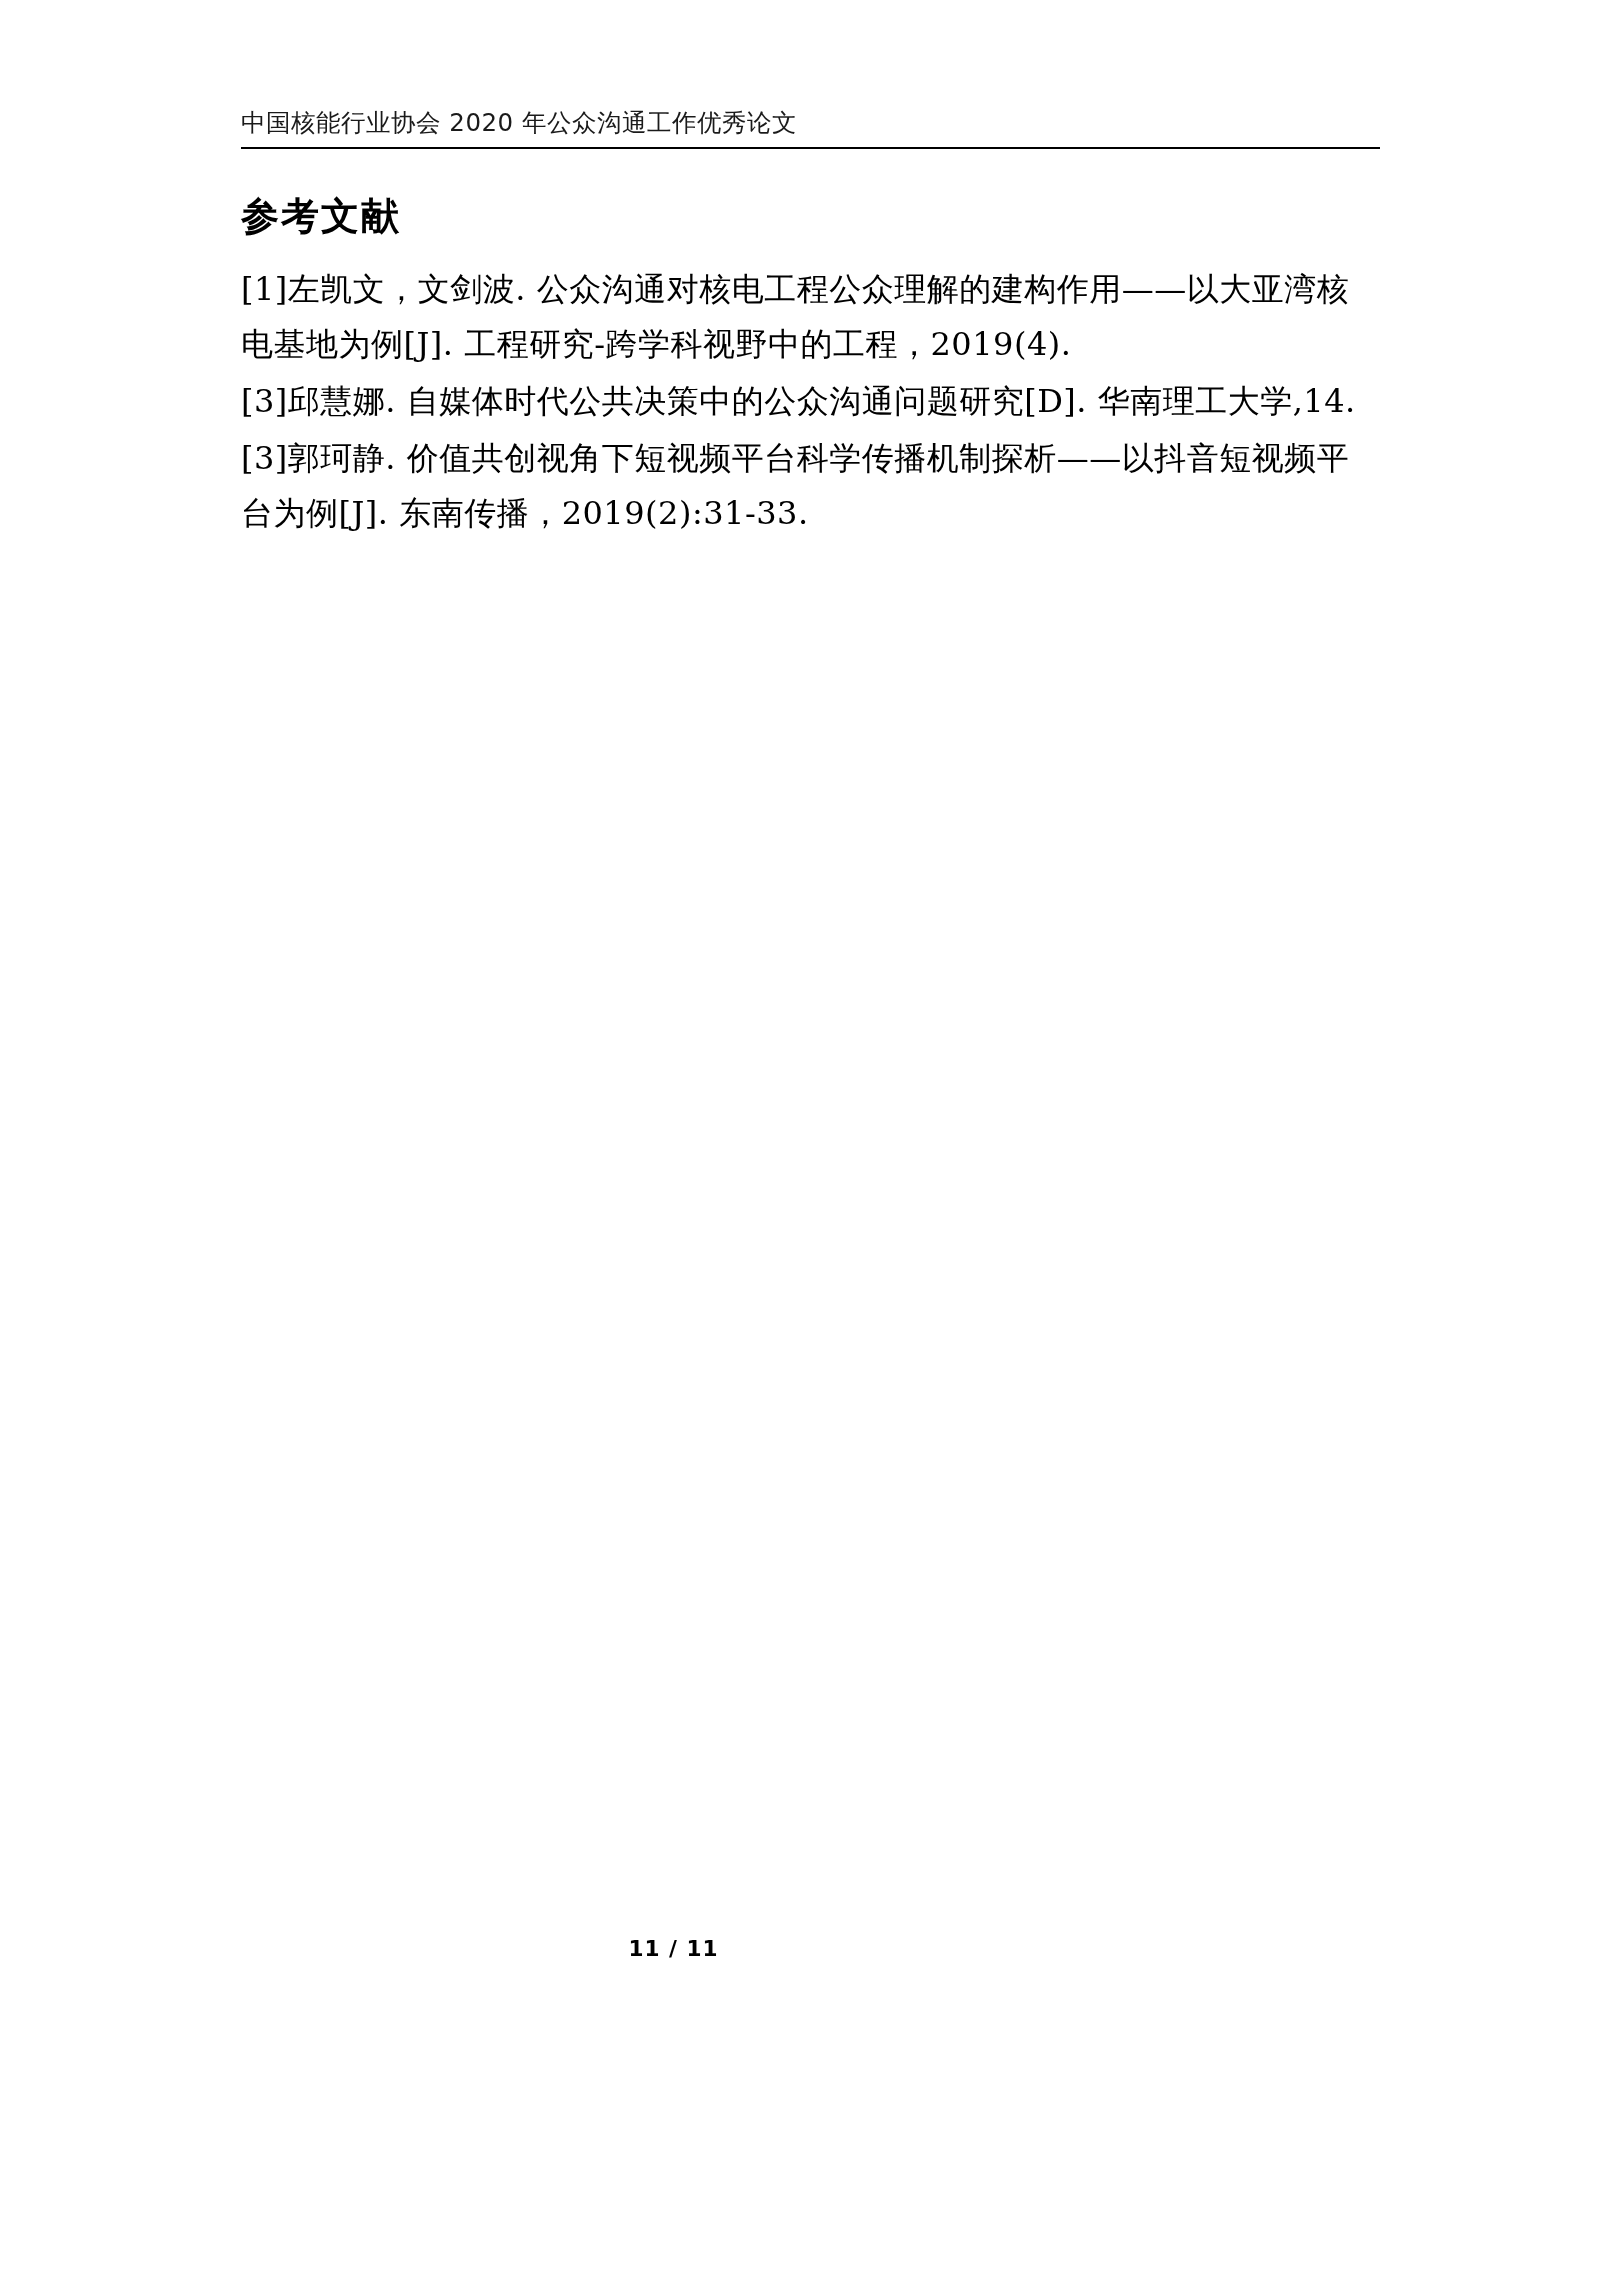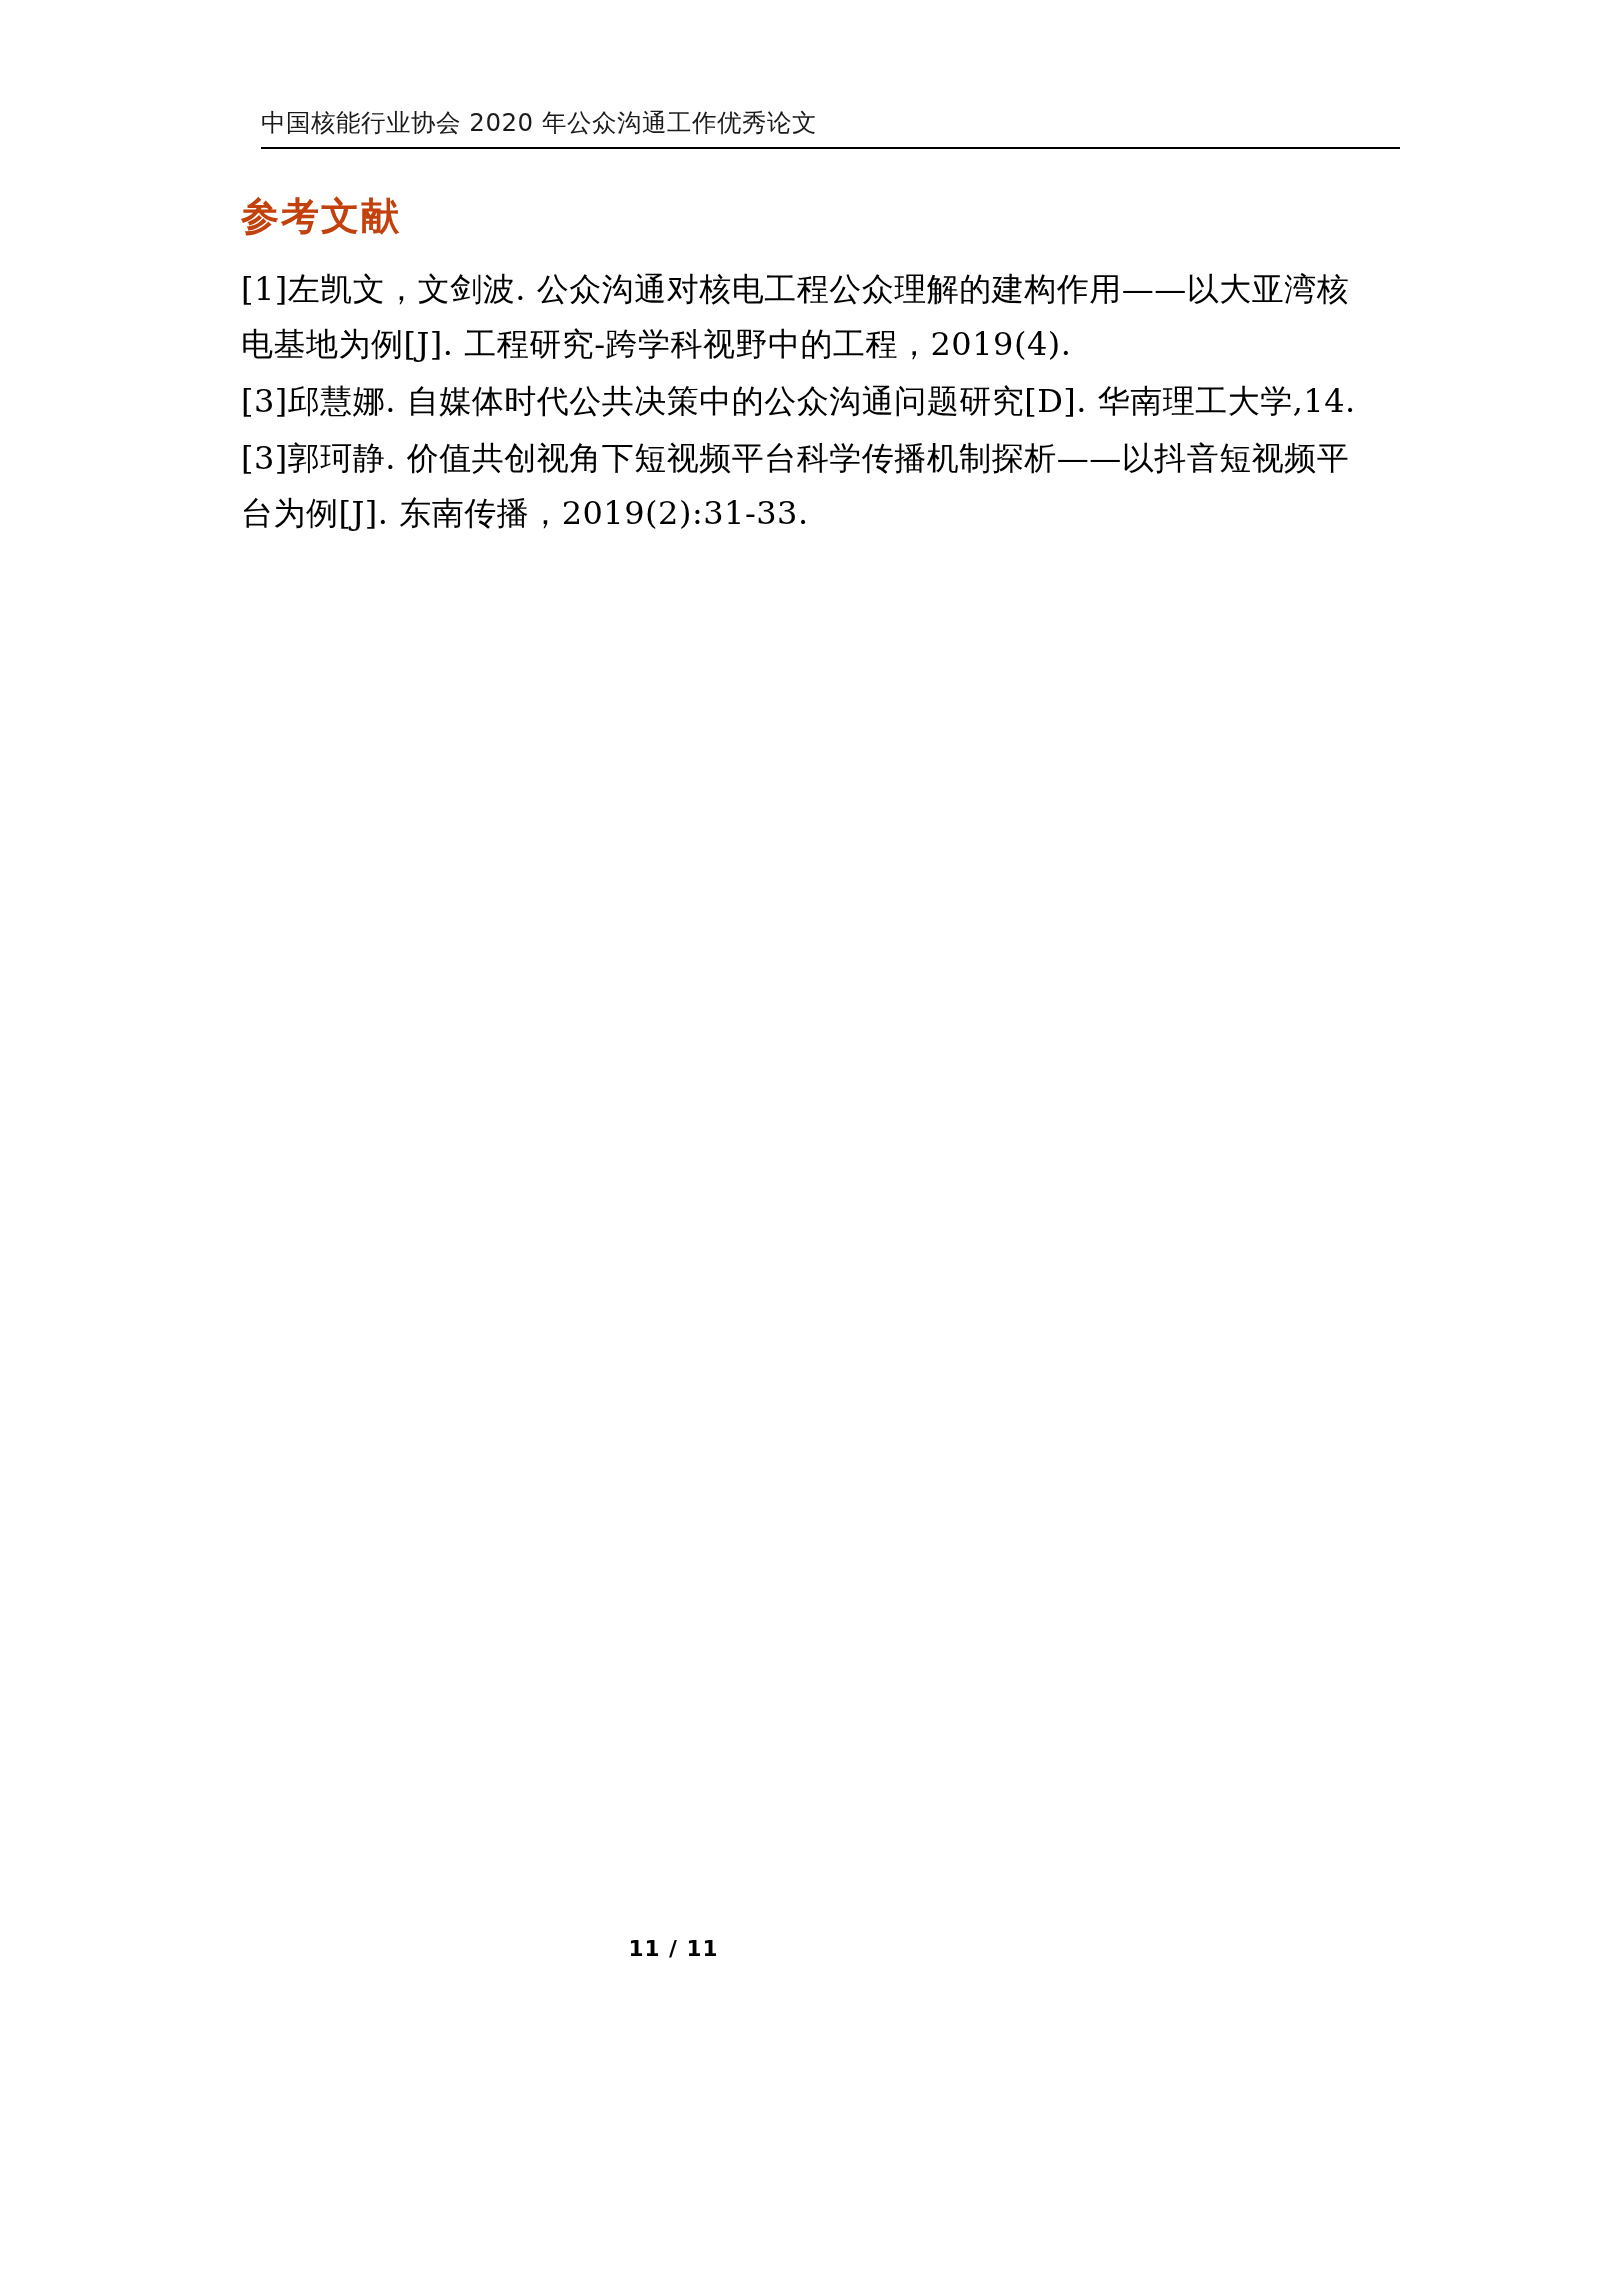--- a/index.html
+++ b/index.html
@@ -24,41 +24,40 @@
     box-sizing: border-box;
   }
   .header {
     position: absolute;
     top: 106px;
     left: 241px;
     width: 1139px;
     box-sizing: border-box;
     border-bottom: 2.9px solid #000000;
     padding-bottom: 7.8px;
-    margin-left: 20px;
   }
   .header-text {
     font-family: "DejaVu Sans", sans-serif;
     font-size: 24.5px;
     letter-spacing: 0.5px;
     color: #1a1a1a;
     white-space: nowrap;
   }
   .content {
     position: absolute;
     top: 191px;
     left: 241px;
     width: 1142px;
   }
   .section-title {
     font-family: "DejaVu Serif", serif;
     font-size: 38px;
     font-weight: bold;
     letter-spacing: 2px;
-    color: #c2410c;
+    color: #000000;
     margin: 0 0 21.6px 0;
     line-height: 1.3;
   }
   .ref-list {
     margin: 0;
     padding: 0;
     list-style: none;
   }
   .ref-item {
     font-family: "DejaVu Serif", serif;

